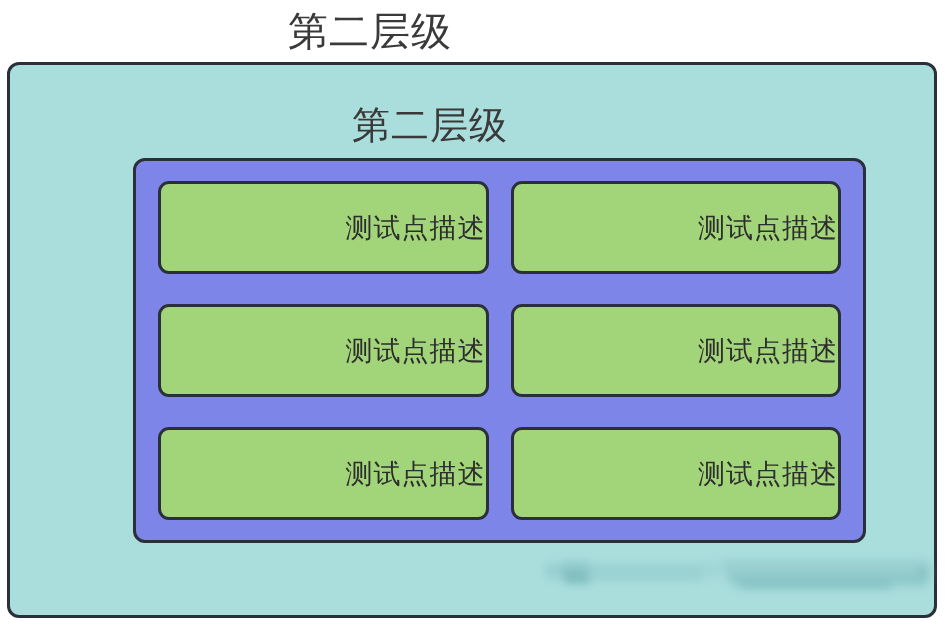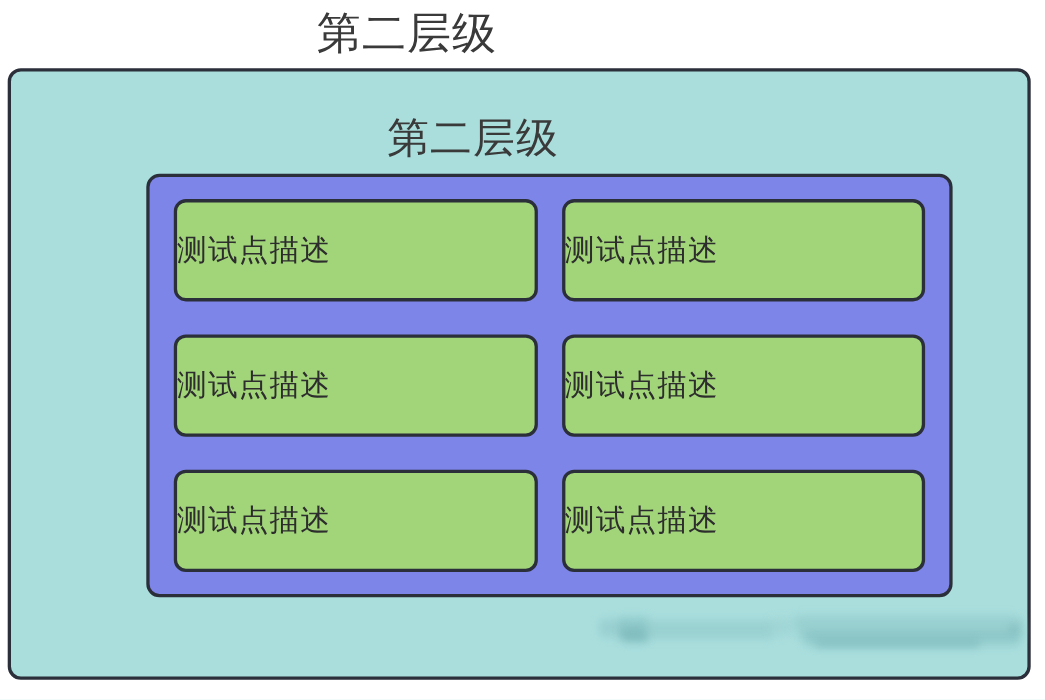--- a/index.html
+++ b/index.html
@@ -82,21 +82,21 @@
     grid-template-rows: 1fr 1fr 1fr;
     column-gap: 22px;
     row-gap: 30px;
   }
   .card {
     background: #a2d57a;
     border: 3px solid #2b2f3a;
     border-radius: 11px;
     display: flex;
     align-items: center;
-    justify-content: flex-start;
+    justify-content: flex-end;
     box-sizing: border-box;
   }
   .card-label {
     font-size: 27px;
     line-height: 32px;
     color: #2d2d2d;
     letter-spacing: 1px;
     white-space: nowrap;
   }
 

